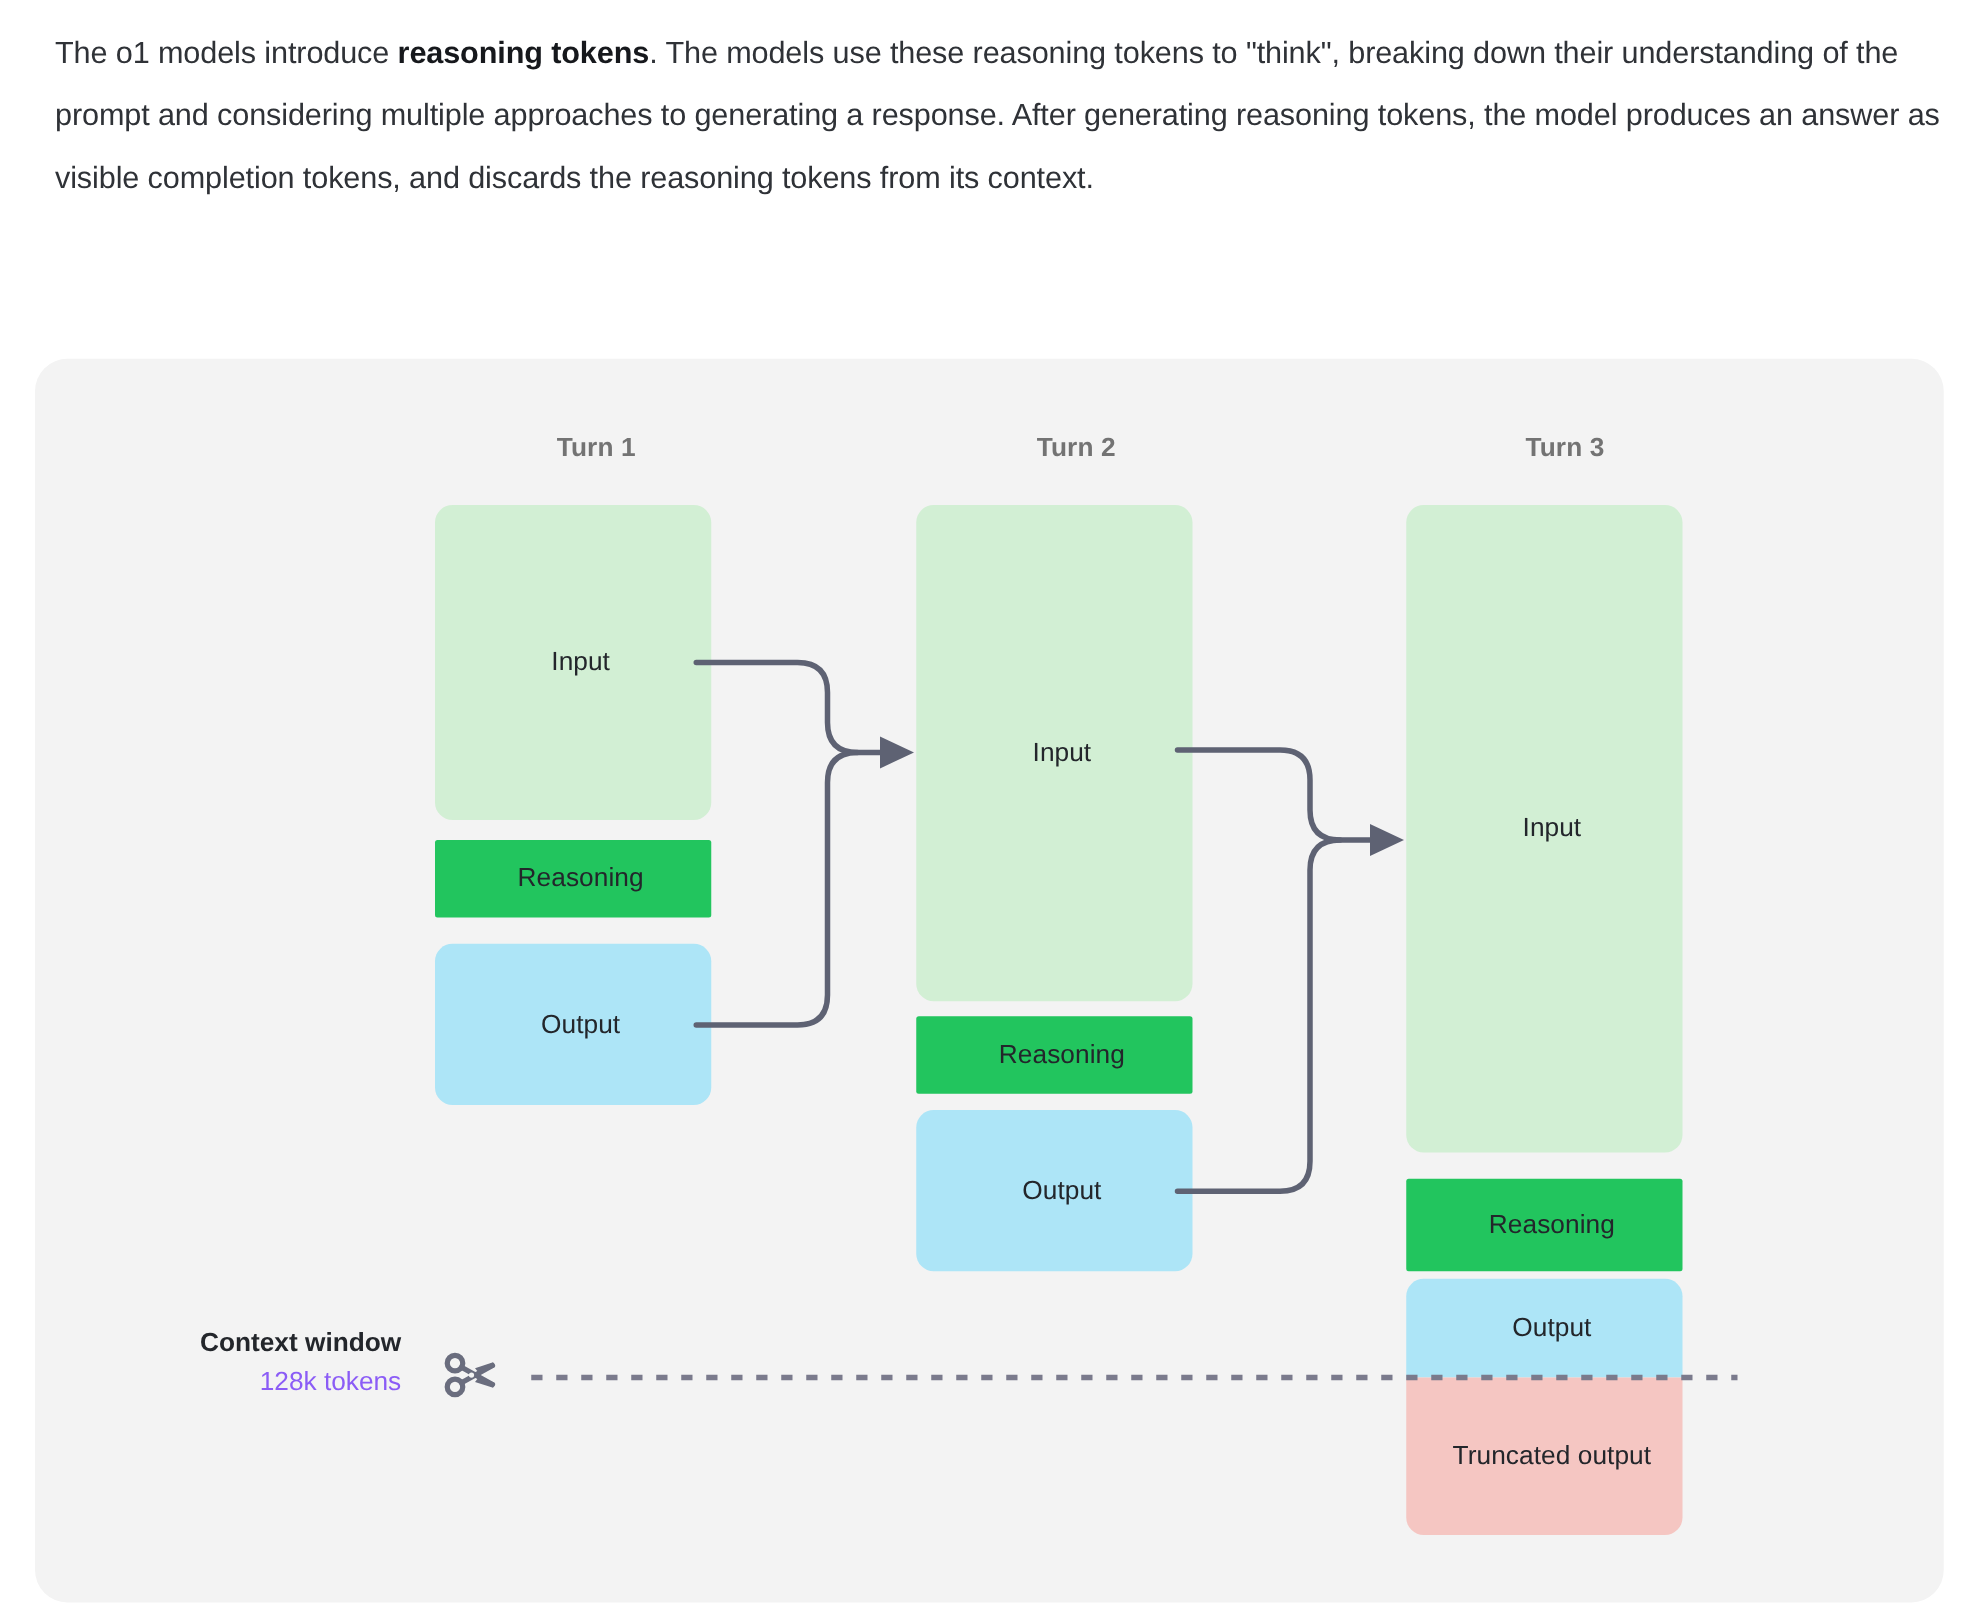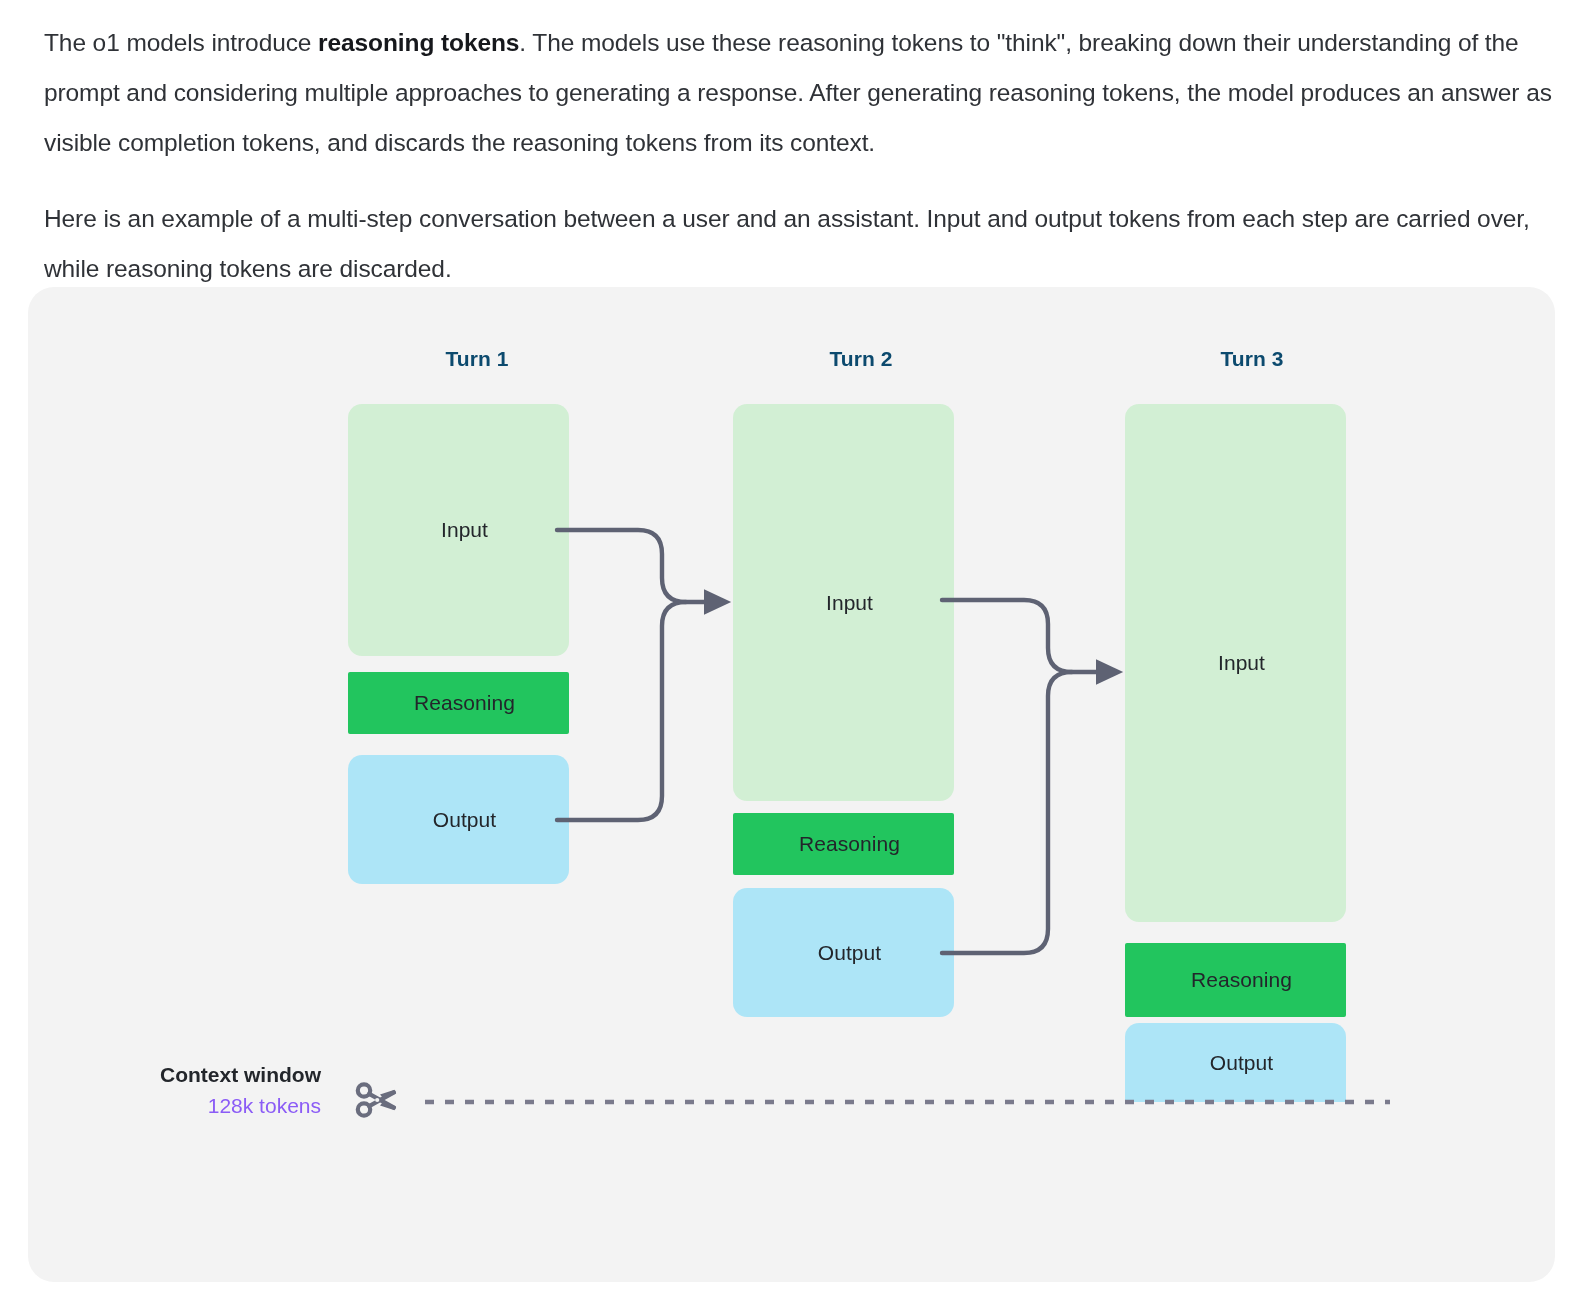--- a/index.html
+++ b/index.html
@@ -48,21 +48,21 @@
   .diagram-inner {
     position: absolute;
     inset: 0;
   }
 
   
   .turn-title {
     position: absolute;
     font-size: 21px;
     font-weight: 700;
-    color: #0c4a6e;
+    color: #737373;
     text-align: center;
     letter-spacing: 0.1px;
     white-space: nowrap;
   }
 
   
   .block {
     position: absolute;
     display: flex;
     align-items: center;
@@ -116,21 +116,20 @@
   }
   .scissors {
     position: absolute;
   }
 </style>
 </head>
 <body>
 
 <div class="prose">
   <p><span>The o1 models introduce </span><b>reasoning tokens</b><span>. The models use these reasoning tokens to "think", breaking down their understanding of the prompt and considering multiple approaches to generating a response. After generating reasoning tokens, the model produces an answer as visible completion tokens, and discards the reasoning tokens from its context.</span></p>
-  <p>Here is an example of a multi-step conversation between a user and an assistant. Input and output tokens from each step are carried over, while reasoning tokens are discarded.</p>
 </div>
 
 <div class="diagram-card">
   <div class="diagram-inner">
 
     <div class="turn-title" style="left:324px; top:60px; width:250px;">Turn 1</div>
 
     <div class="block green" style="left:320px; top:117px; width:209px; height:252px;">Input</div>
     <div class="block gray" style="left:320px; top:385px; width:209px; height:62px;">Reasoning</div>
     <div class="block blue" style="left:320px; top:468px; width:209px; height:129px;">Output</div>
@@ -139,20 +138,21 @@
 
     <div class="block green" style="left:705px; top:117px; width:209px; height:397px;">Input</div>
     <div class="block gray" style="left:705px; top:526px; width:209px; height:62px;">Reasoning</div>
     <div class="block blue" style="left:705px; top:601px; width:209px; height:129px;">Output</div>
 
     <div class="turn-title" style="left:1099px; top:60px; width:250px;">Turn 3</div>
 
     <div class="block green" style="left:1097px; top:117px; width:209px; height:518px;">Input</div>
     <div class="block gray" style="left:1097px; top:656px; width:209px; height:74px;">Reasoning</div>
     <div class="block blue-topround" style="left:1097px; top:736px; width:209px; height:79px;">Output</div>
+    <div class="block red-botround" style="left:1097px; top:815px; width:209px; height:126px;">Truncated output</div>
 
     <svg class="connectors" viewBox="0 0 1527 995">
       <defs>
         <marker id="arrowhead" markerWidth="7" markerHeight="7" refX="3.2" refY="3.5" orient="auto" markerUnits="strokeWidth">
           <path d="M0,0.6 L6.2,3.5 L0,6.4 Z" fill="#5e6273"></path>
         </marker>
       </defs>
 
       <path d="M 529 243 L 610 243 Q 634 243 634 267 L 634 291 Q 634 315 658 315 L 690 315" fill="none" stroke="#5e6273" stroke-width="4.4" stroke-linecap="round" marker-end="url(#arrowhead)"></path>
       <path d="M 529 533 L 610 533 Q 634 533 634 509 L 634 339 Q 634 315 658 315" fill="none" stroke="#5e6273" stroke-width="4.4" stroke-linecap="round"></path>

